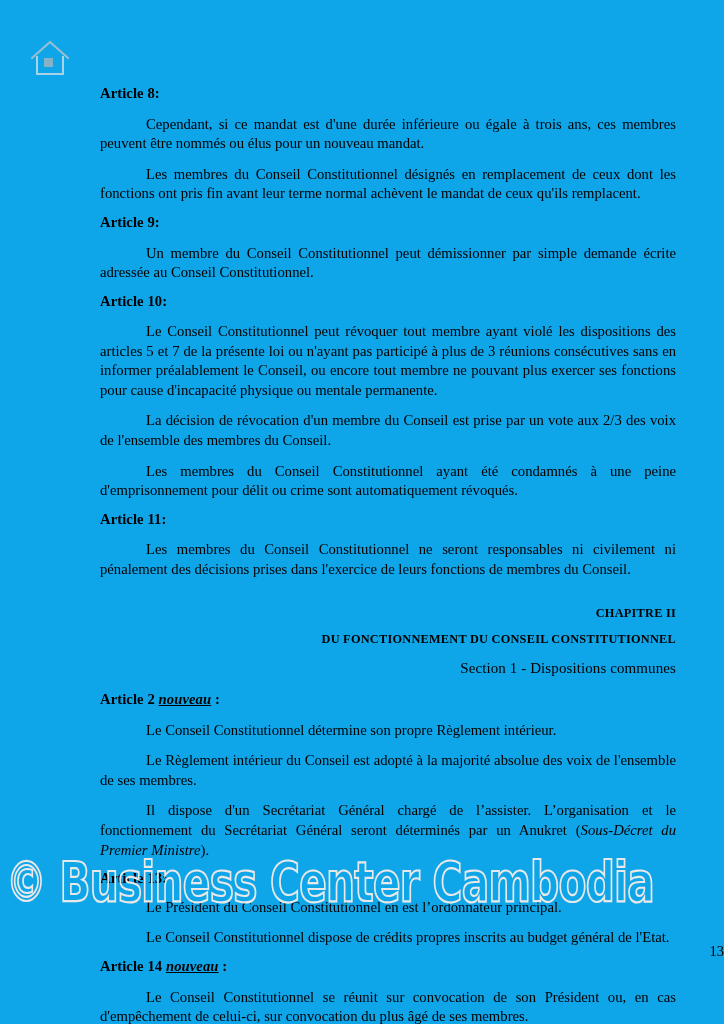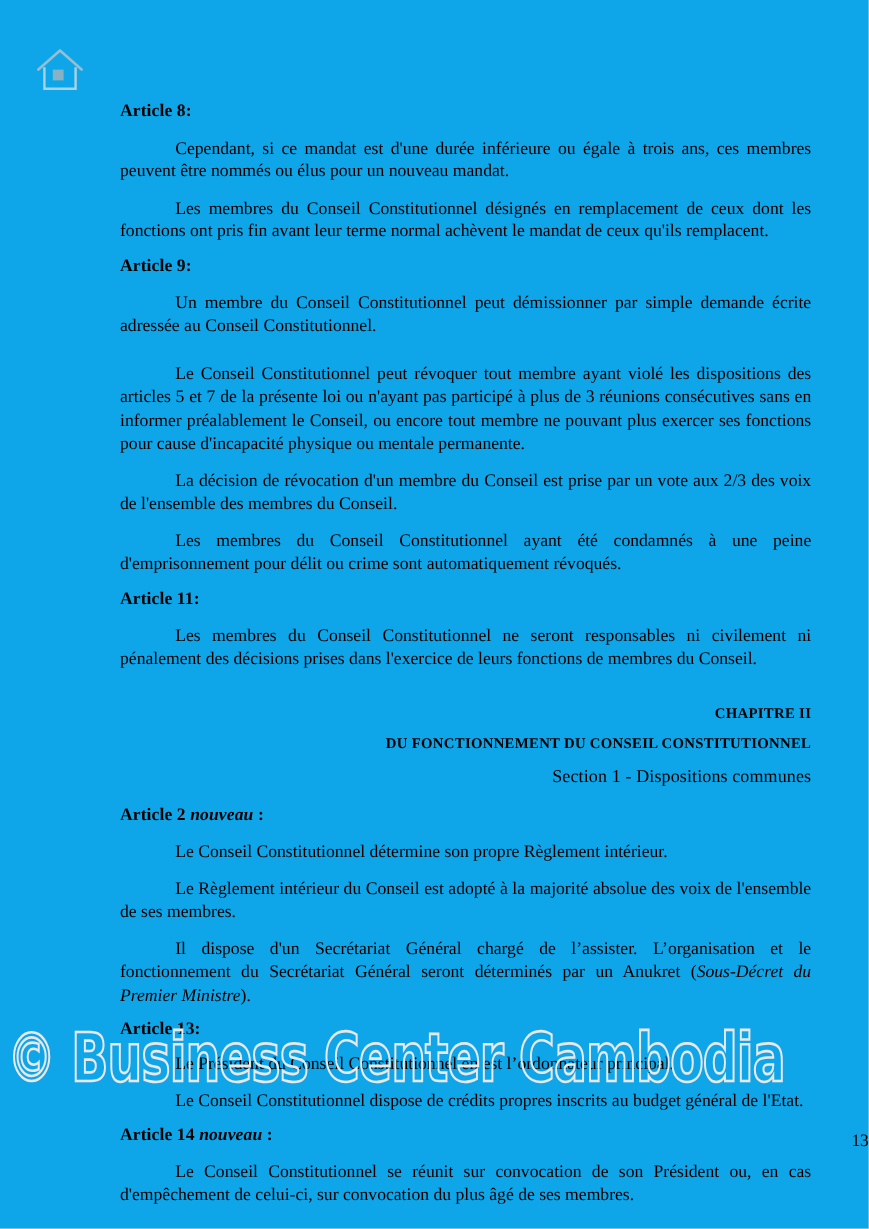--- a/index.html
+++ b/index.html
@@ -46,20 +46,21 @@
   .art-head {
     font-weight: bold;
     font-size: 14.6px;
     line-height: 1.28;
     margin: 0 0 1px 0;
     text-align: left;
     letter-spacing: 0.1px;
   }
   .art-head .ital {
     font-style: italic;
+    text-decoration: underline;
   }
 
   .para {
     font-size: 14.7px;
     line-height: 1.33;
     margin: 0;
     padding-top: 11px;
     text-align: justify;
     text-indent: 46px;
     text-justify: inter-word;
@@ -133,20 +134,21 @@
 
     <p class="art-head">Article 8:</p>
     <p class="para">Cependant, si ce mandat est d'une durée inférieure ou égale à trois ans, ces membres peuvent être nommés ou élus pour un nouveau mandat.</p>
     <p class="para">Les membres du Conseil Constitutionnel désignés en remplacement de ceux dont les fonctions ont pris fin avant leur terme normal achèvent le mandat de ceux qu'ils remplacent.</p>
     <span class="gap-after"></span>
 
     <p class="art-head">Article 9:</p>
     <p class="para">Un membre du Conseil Constitutionnel peut démissionner par simple demande écrite adressée au Conseil Constitutionnel.</p>
     <span class="gap-after"></span>
 
+    <p class="art-head">Article 10:</p>
     <p class="para">Le Conseil Constitutionnel peut révoquer tout membre ayant violé les dispositions des articles 5 et 7 de la présente loi ou n'ayant pas participé à plus de 3 réunions consécutives sans en informer préalablement le Conseil, ou encore tout membre ne pouvant plus exercer ses fonctions pour cause d'incapacité physique ou mentale permanente.</p>
     <p class="para">La décision de révocation d'un membre du Conseil est prise par un vote aux 2/3 des voix de l'ensemble des membres du Conseil.</p>
     <p class="para">Les membres du Conseil Constitutionnel ayant été condamnés à une peine d'emprisonnement pour délit ou crime sont automatiquement révoqués.</p>
     <span class="gap-after"></span>
 
     <p class="art-head">Article 11:</p>
     <p class="para">Les membres du Conseil Constitutionnel ne seront responsables ni civilement ni pénalement des décisions prises dans l'exercice de leurs fonctions de membres du Conseil.</p>
 
     <div class="center-block">
       <p class="chapline">CHAPITRE II</p>

